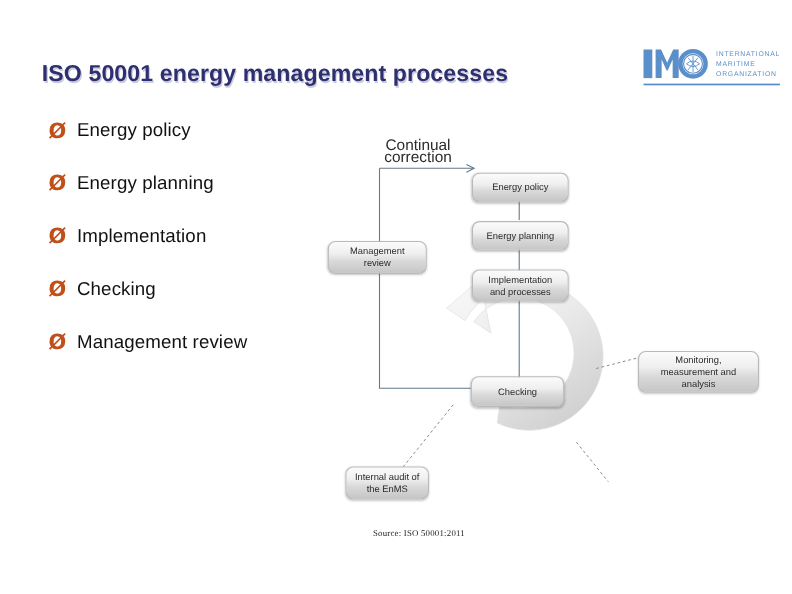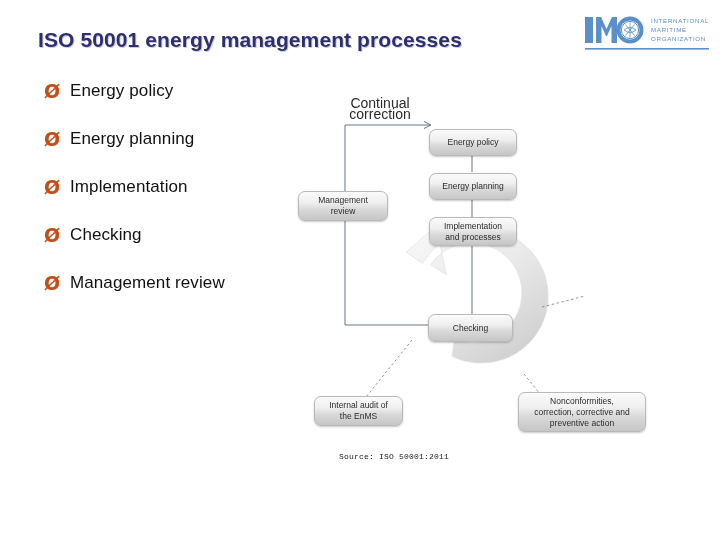--- a/index.html
+++ b/index.html
@@ -1,21 +1,21 @@
 <!DOCTYPE html>
 <html><head>
 <meta charset="utf-8">
 <style>
   html,body{margin:0;padding:0;}
   body{
     width:720px;height:540px;background:#ffffff;overflow:hidden;
     font-family:"Liberation Sans","DejaVu Sans",sans-serif;
     position:relative;
   }
-  .slide{position:absolute;inset:0;background:#fff;}
+  .slide{position:absolute;inset:0;background:#fff;margin-top:28px;}
 
   
   .title{
     position:absolute;left:38px;top:28px;
     font-size:21px;font-weight:bold;color:#2e2f6e;
     letter-spacing:.1px;white-space:nowrap;
     text-shadow:1px 1px 0 rgba(160,160,195,.55);
   }
 
   
@@ -50,21 +50,21 @@
     padding:2px 4px;box-sizing:border-box;
   }
 
   .clabel{
     position:absolute;color:#2b2b2b;font-size:14px;line-height:11px;
     text-align:center;font-family:"Liberation Sans",sans-serif;
   }
 
   .source{
     position:absolute;left:339px;top:452px;
-    font-size:8px;color:#1d1d1d;font-family:Liberation Mono, monospace;
+    font-size:8px;color:#1d1d1d;font-family:Liberation Serif, serif;
     letter-spacing:.2px;
   }
 </style>
 </head>
 <body>
 
 <div class="slide">
 
   <div class="title">ISO 50001 energy management processes</div>
 
@@ -179,33 +179,33 @@
       <div>
         <div>Management</div>
         <div>review</div>
       </div>
     </div>
 
     <div class="dbox" style="left:128px;top:214px;width:85px;height:28px;">
       <span>Checking</span>
     </div>
 
-    <div class="dbox" style="left:14px;top:296px;width:89px;height:30px;">
+    <div class="dbox" style="left:14px;top:296px;width:76px;height:30px;">
       <div>
         <div>Internal audit of</div>
         <div>the EnMS</div>
       </div>
     </div>
 
-
-    <div class="dbox" style="left:218px;top:292px;width:128px;height:40px;">
-      <div>
-        <div>Nonconformities,</div>
-        <div>correction, corrective and</div>
-        <div>preventive action</div>
-      </div>
-    </div>
+    <div class="dbox" style="left:280px;top:191px;width:110px;height:38px;">
+      <div>
+        <div>Monitoring,</div>
+        <div>measurement and</div>
+        <div>analysis</div>
+      </div>
+    </div>
+
 
   </div>
 
   <div class="source">Source: ISO 50001:2011</div>
 
 </div>
 
 </body></html>

